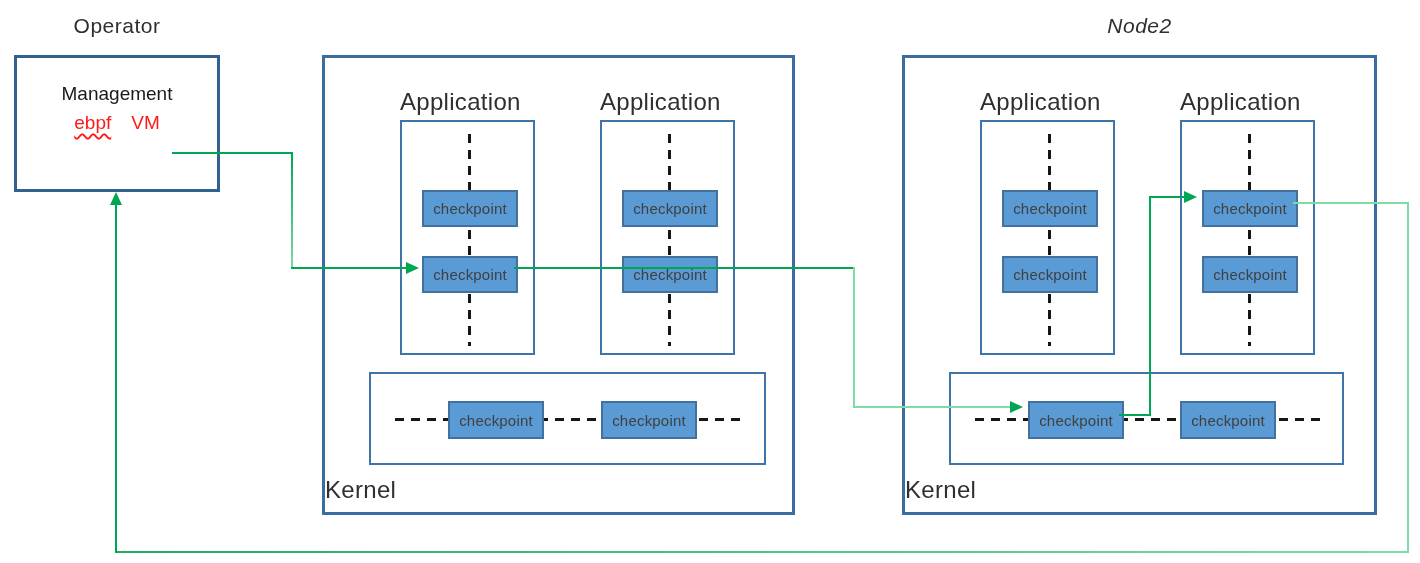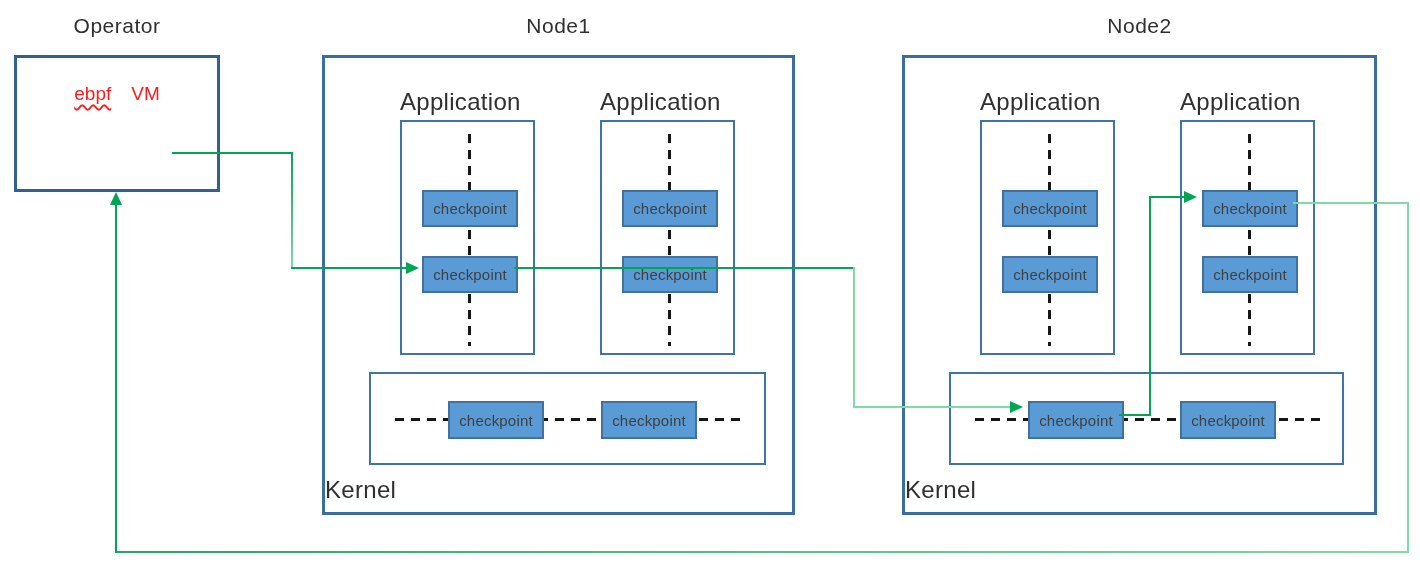--- a/index.html
+++ b/index.html
@@ -35,25 +35,25 @@
 </style>
 </head>
 <body>
 
 <div id="stage">
 
   <div class="abs title" style="left:14px;top:14px;width:206px;">Operator</div>
 
   <div class="abs op-box" style="left:14px;top:55px;width:206px;height:137px;">
     <div class="op-text">
+      <div>Management</div>
       <div class="vm-line"><span class="wavy">ebpf</span><span class="vm-rest">VM</span></div>
     </div>
   </div>
 
-  <div class="abs title" style="left:322px;top:14px;width:473px;">Node1</div>
   <div class="abs outer-box" style="left:322px;top:55px;width:473px;height:460px;">
 
     <div class="abs sublabel" style="left:75px;top:30px;width:135px;">Application</div>
     <div class="abs inner-box" style="left:75px;top:62px;width:135px;height:235px;">
       <div class="abs dashv" style="left:66px;top:12px;height:212px;"></div>
       <div class="abs cp" style="left:20px;top:68px;width:96px;height:37px;">checkpoint</div>
       <div class="abs cp" style="left:20px;top:134px;width:96px;height:37px;">checkpoint</div>
     </div>
 
     <div class="abs sublabel" style="left:275px;top:30px;width:135px;">Application</div>
@@ -64,21 +64,21 @@
     </div>
 
     <div class="abs inner-box" style="left:44px;top:314px;width:397px;height:93px;">
       <div class="abs dashh" style="left:24px;top:44px;width:349px;"></div>
       <div class="abs cp" style="left:77px;top:27px;width:96px;height:38px;">checkpoint</div>
       <div class="abs cp" style="left:230px;top:27px;width:96px;height:38px;">checkpoint</div>
     </div>
     <div class="abs sublabel" style="left:0;top:418px;width:100%;">Kernel</div>
   </div>
 
-  <div class="abs title" style="left:902px;top:14px;width:475px;">Node2</div>
+  <div class="abs title" style="left:902px;top:14px;width:475px;font-style:italic;">Node2</div>
   <div class="abs outer-box" style="left:902px;top:55px;width:475px;height:460px;">
 
     <div class="abs sublabel" style="left:75px;top:30px;width:135px;">Application</div>
     <div class="abs inner-box" style="left:75px;top:62px;width:135px;height:235px;">
       <div class="abs dashv" style="left:66px;top:12px;height:212px;"></div>
       <div class="abs cp" style="left:20px;top:68px;width:96px;height:37px;">checkpoint</div>
       <div class="abs cp" style="left:20px;top:134px;width:96px;height:37px;">checkpoint</div>
     </div>
 
     <div class="abs sublabel" style="left:275px;top:30px;width:135px;">Application</div>

